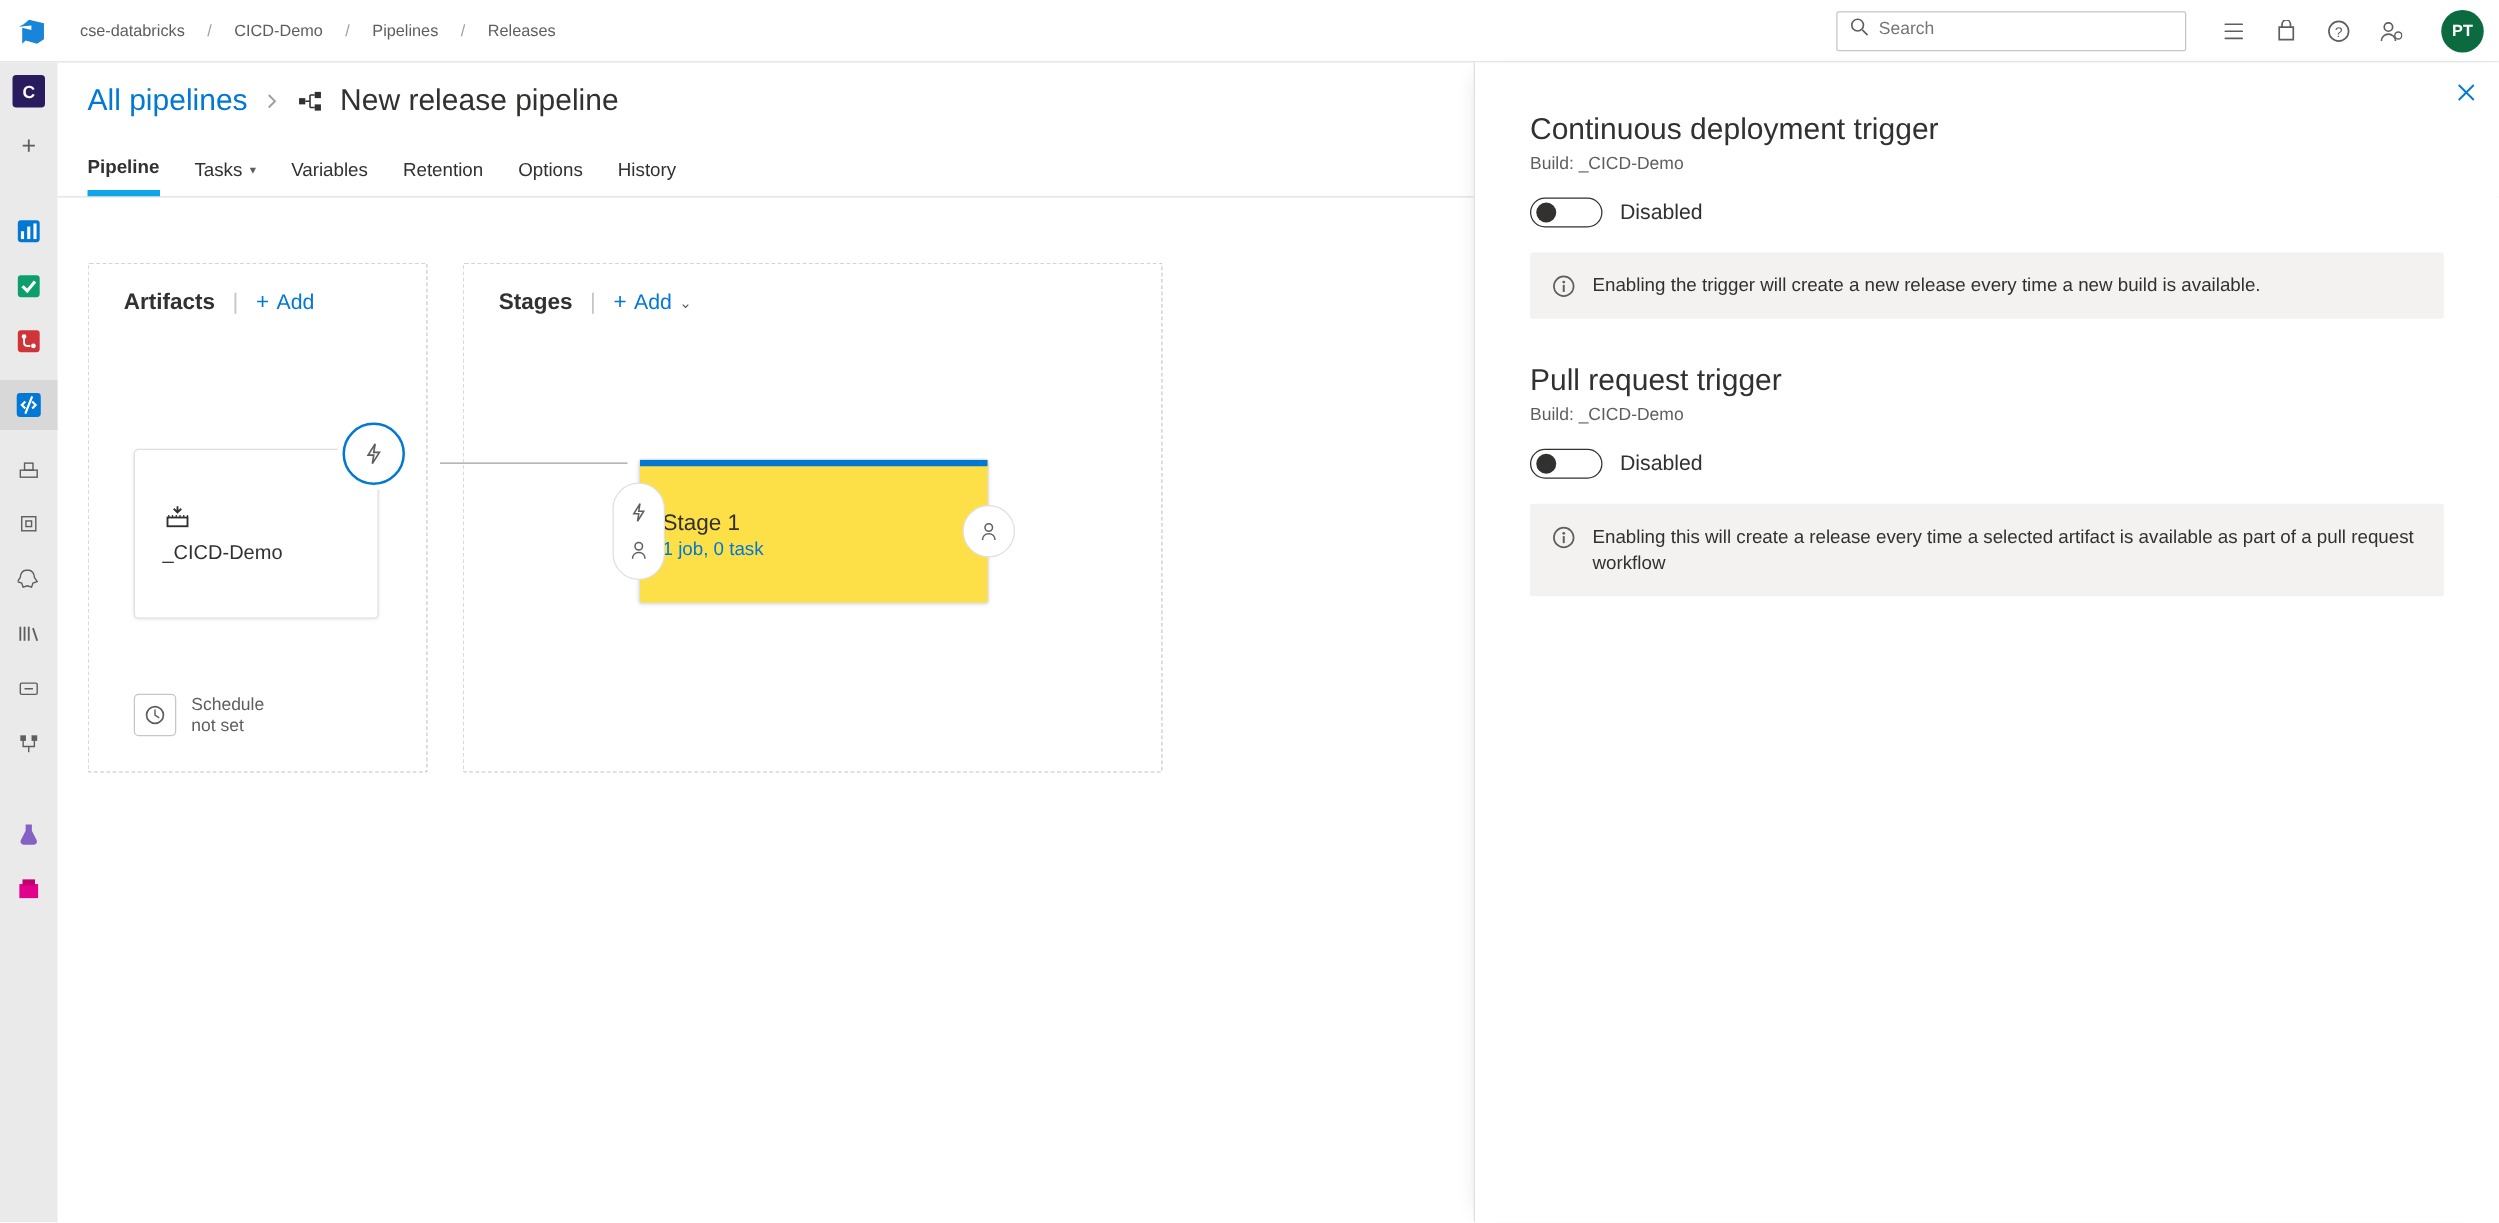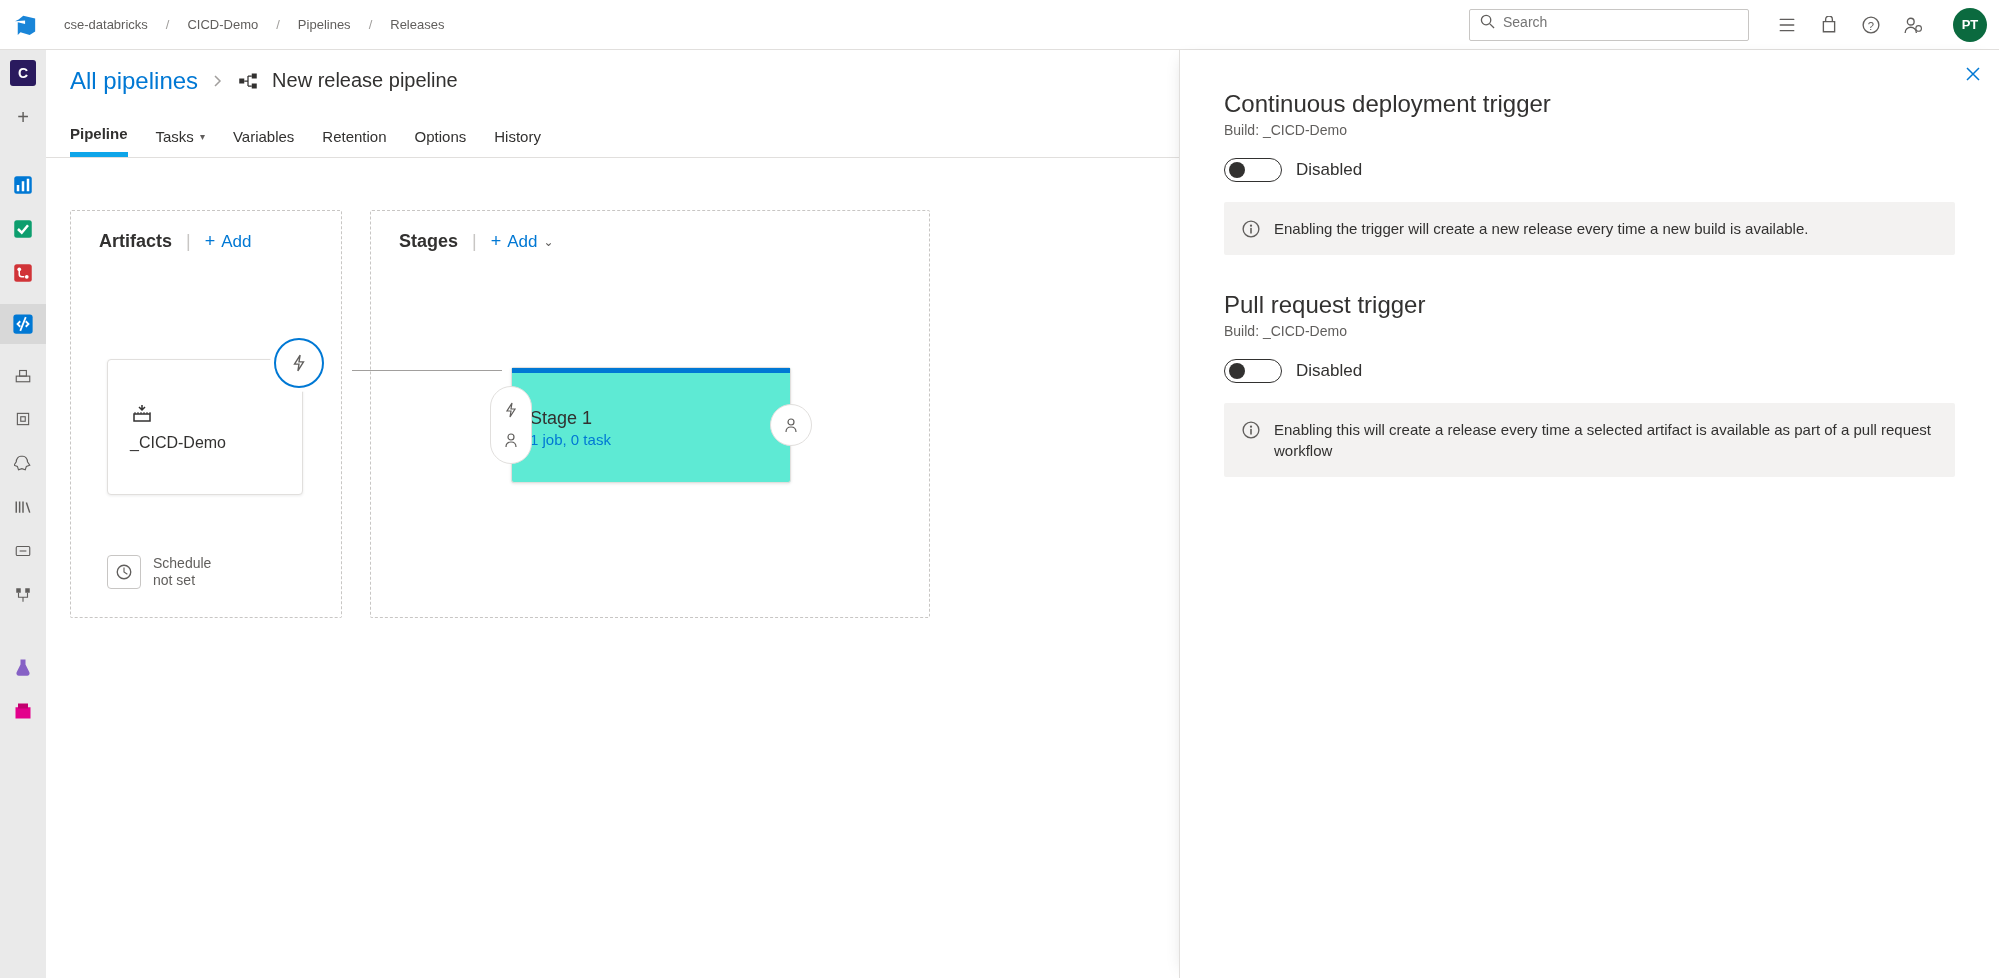--- a/index.html
+++ b/index.html
@@ -25,21 +25,21 @@
 .sidebar .plus { color:#605e5c; font-size:20px; }
 .sidebar .sel { background:#d8d8d8; width:46px; height:40px; display:flex; align-items:center; justify-content:center; }
 .sidebar .tiny { color:#605e5c; }
 
 .main { flex:1; display:flex; flex-direction:column; position:relative;gap:12px; }
 .header { padding: 16px 24px 0 24px; }
 .header-row { display:flex; align-items:center; gap: 14px; }
 .allpipes { color:#0078d4; font-size:24px; cursor:pointer; }
 .chev { color:#a19f9d; }
 .pipe-icon { color:#605e5c; }
-.pipe-title { font-size:20px; font-weight:400; }
+.pipe-title { font-size:24px; font-weight:400; }
 .header .spacer { flex:1; }
 .hbtn { display:flex; align-items:center; gap:8px; padding:6px 10px; border-radius:3px; cursor:pointer; font-size:15px; }
 .hbtn.save { color:#323130; }
 .hbtn.save .ic { color:#0078d4; }
 .hbtn.disabled { color:#a19f9d; }
 .dots { font-size:20px; color:#605e5c; padding:0 8px; cursor:pointer; letter-spacing:2px; }
 
 .tabs { display:flex; gap:28px; margin-top:18px; border-bottom:1px solid #e1dfdd; padding: 0 24px; }
 .tab { padding:0 0 10px 0; cursor:pointer; font-size:15px; color:#323130; display:flex; align-items:center; gap:6px; }
 .tab.active { border-bottom:5px solid #0ea5e9; font-weight:600; }
@@ -59,21 +59,21 @@
 .art-card { position:absolute; top:148px; left:36px; width:196px; height:136px; background:#fff; border:1px solid #e1dfdd; border-radius:4px; box-shadow:0 1px 3px rgba(0,0,0,0.08); display:flex; flex-direction:column; justify-content:center; padding-left:22px; cursor:pointer; }
 .art-card .icn { font-size:18px; color:#323130; }
 .art-card .lbl { font-size:16px; margin-top:8px; }
 .bolt-badge { position:absolute; top:-22px; right:-22px; width:50px; height:50px; border-radius:50%; background:#fff; border:2px solid #0078d4; display:flex; align-items:center; justify-content:center; color:#605e5c; box-shadow:0 0 0 4px #fff; cursor:pointer; }
 
 .sched { position:absolute; bottom:28px; left:36px; display:flex; align-items:center; gap:12px; color:#605e5c; }
 .sched .hex { width:34px; height:34px; border:1px solid #c8c6c4; display:flex; align-items:center; justify-content:center; transform:rotate(0deg); border-radius:4px; }
 
 .line { position:absolute; top:200px; left:306px; width:150px; height:1px; background:#a19f9d; }
 
-.stage-card { position:absolute; top:156px; left:140px; width:280px; height:116px; background:#5eead4; border:1px solid #e1dfdd; border-radius:3px; box-shadow:0 1px 3px rgba(0,0,0,0.1); cursor:pointer; }
+.stage-card { position:absolute; top:156px; left:140px; width:280px; height:116px; background:#fde047; border:1px solid #e1dfdd; border-radius:3px; box-shadow:0 1px 3px rgba(0,0,0,0.1); cursor:pointer; }
 .stage-card .topstripe { height:5px; background:#0078d4; }
 .stage-card .content { display:flex; align-items:center; height:calc(100% - 5px); padding:0 50px 0 18px; }
 .stage-card .txt .nm { font-size:18px; }
 .stage-card .txt .sub { color:#0078d4; font-size:15px; margin-top:2px; }
 .stage-left { position:absolute; left:-22px; top:18px; width:42px; height:78px; background:#fff; border:1px solid #e1dfdd; border-radius:22px; display:flex; flex-direction:column; align-items:center; justify-content:space-around; padding:8px 0; cursor:pointer; }
 .stage-right { position:absolute; right:-22px; top:36px; width:42px; height:42px; background:#fff; border:1px solid #e1dfdd; border-radius:50%; display:flex; align-items:center; justify-content:center; cursor:pointer; }
 
 
 .rpanel { position:absolute; right:0; top:0; bottom:0; width:820px; background:#fff; border-left:1px solid #e1dfdd; box-shadow:-6px 0 16px -10px rgba(0,0,0,0.15); padding:40px 44px; overflow-y:auto; }
 .rpanel .close { position:absolute; top:16px; right:18px; color:#0078d4; cursor:pointer; font-size:16px; }

